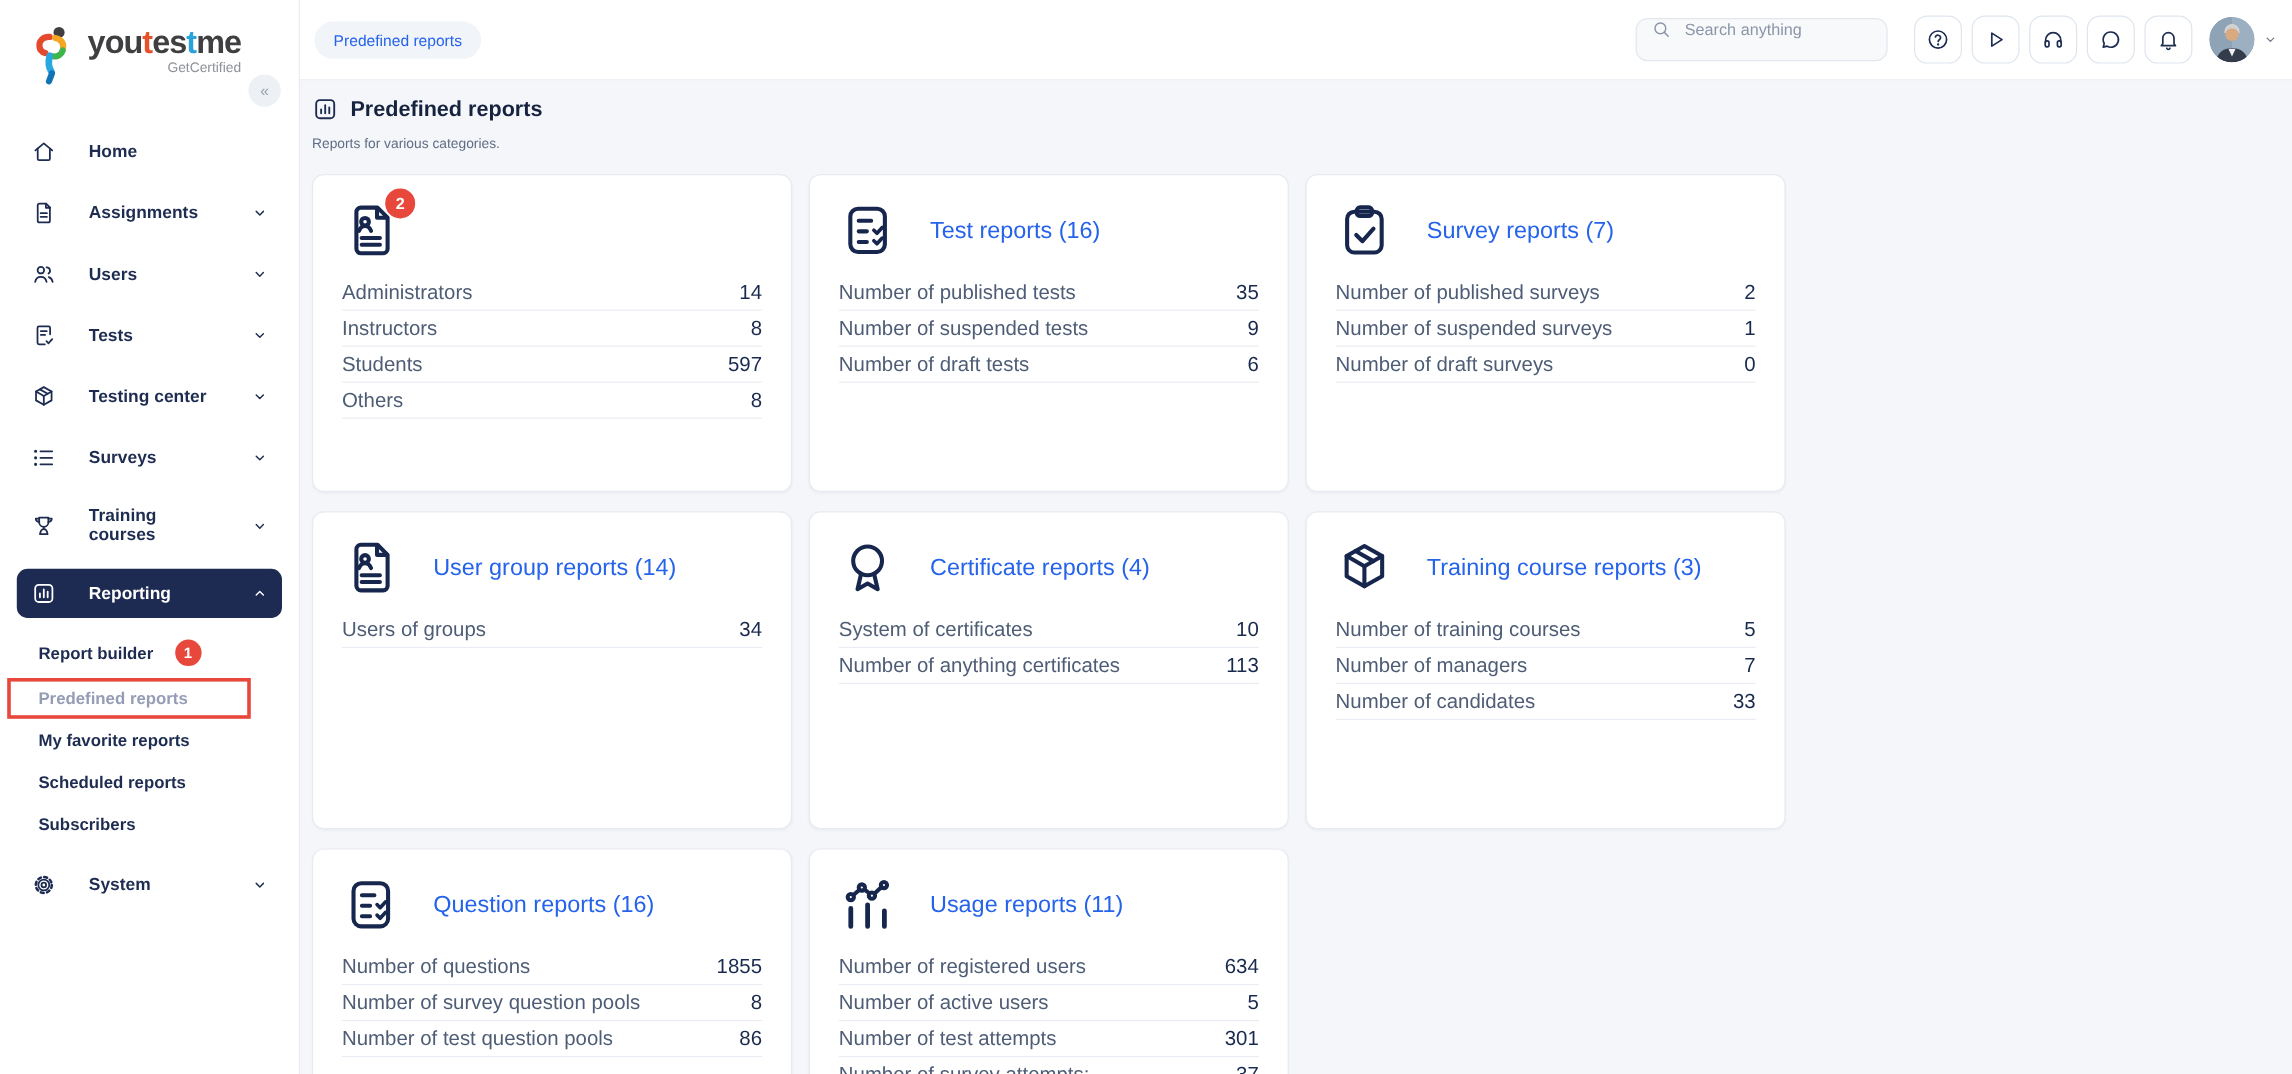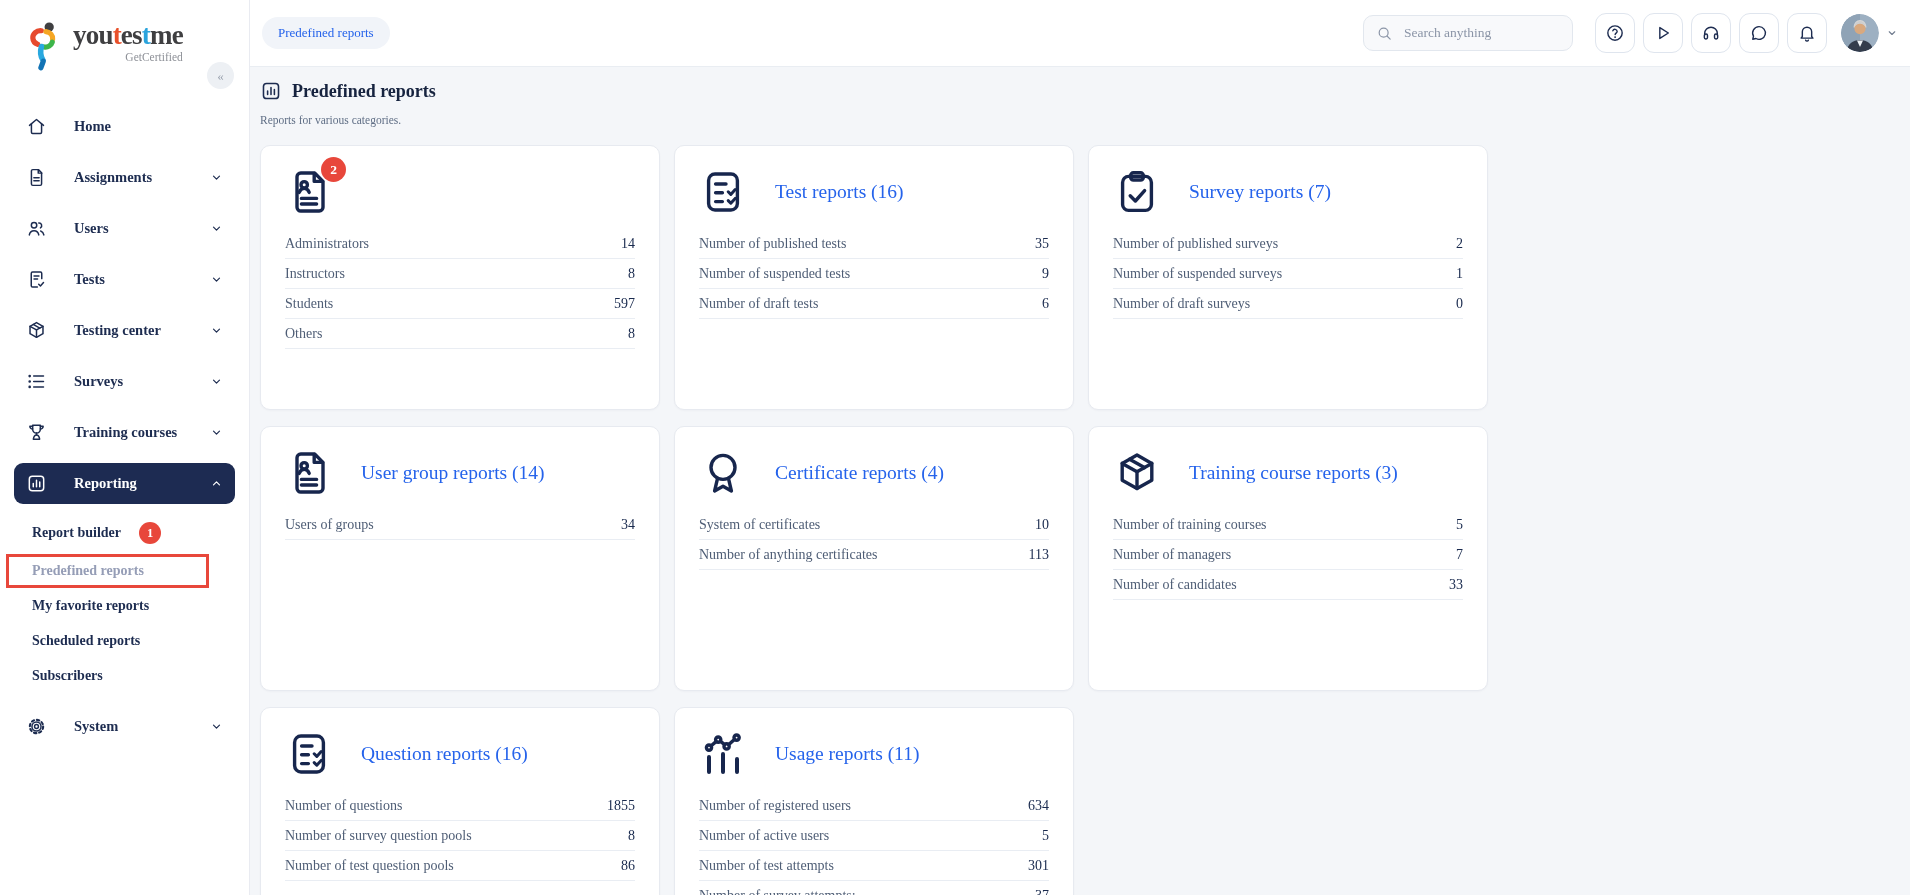--- a/index.html
+++ b/index.html
@@ -1,20 +1,20 @@
 <!DOCTYPE html>
 <html style="--blue: #2563eb; --navy: #1d2c50; --active: #1d2b52; --red: #e8473b; --bg: #f4f6f9;"><head>
 <meta charset="utf-8">
 <style>
   :root{
     --blue:#2563eb; --navy:#1d2c50; --active:#1d2b52; --red:#e8473b; --bg:#f4f6f9;
   }
   html,body{margin:0;padding:0}
   .app{position:relative;width:1910px;height:895px;overflow:hidden;background:var(--bg);
-       font-family:Liberation Serif, serif;color:var(--navy)}
+       font-family:Liberation Sans, sans-serif;color:var(--navy)}
   svg{display:block;width:100%;height:100%;fill:none;stroke:currentColor;stroke-width:1.7;stroke-linecap:round;stroke-linejoin:round}
 
   
   .sidebar{position:absolute;left:0;top:0;width:250px;height:895px;background:#fff;border-right:1px solid #e9ebf1;box-sizing:border-box;z-index:3}
   .logo{display:flex;align-items:flex-start;gap:9px;padding:20px 16px 0 27px}
   .logo-ic{width:37px;height:52px}
   .logo-txt{display:flex;flex-direction:column}
   .logo-word{font-size:27px;font-weight:bold;letter-spacing:-.8px;line-height:1.15;white-space:nowrap}
   .logo-tag{font-size:11.5px;color:#8d9097;text-align:right;margin-top:0}
   .collapse-btn{position:absolute;top:62px;right:15px;width:27px;height:27px;border:none;border-radius:50%;
@@ -30,21 +30,21 @@
   .num-badge{min-width:22px;height:22px;padding:0 2px;border-radius:50%;background:var(--red);color:#fff;
        font-size:12.5px;font-weight:bold;display:flex;align-items:center;justify-content:center;box-sizing:border-box}
   .subitem .num-badge{margin-left:18px}
   .item.sys{margin-top:14px}
 
   
   .topbar{position:absolute;left:250px;top:0;width:1660px;height:67px;background:#fff;border-bottom:1px solid #e9edf2;
        display:flex;align-items:center;padding:0 12px;box-sizing:border-box;z-index:2}
   .breadcrumb{background:#f1f4f9;color:var(--blue);font-size:13px;padding:8px 16px;border-radius:17px;cursor:pointer}
   .search{margin-left:auto;width:210px;height:36px;border:1px solid #e2e7ee;background:#f8f9fb;border-radius:10px;
-       display:flex;align-items:center;gap:9px;padding:0 12px;box-sizing:border-box}
+       display:flex;align-items:flex-start;gap:9px;padding:0 12px;box-sizing:border-box}
   .search-ic{width:17px;height:17px;color:#8b95a7;flex:none}
   .search input{border:none;background:transparent;outline:none;font-size:13.5px;color:#3c4a5f;width:100%;font-family:inherit}
   .search input::placeholder{color:#8b95a7}
   .topbar-actions{display:flex;margin-left:22px}
   .tb-btn{width:40px;height:40px;border:1px solid #dfe5ee;border-radius:11px;background:#fff;color:var(--navy);
        display:flex;align-items:center;justify-content:center;margin-left:8px;cursor:pointer;padding:0}
   .tb-btn:first-child{margin-left:0}
   .tb-ic{width:20px;height:20px}
   .avatar-btn{width:38px;height:38px;border-radius:50%;overflow:hidden;margin-left:14px;border:none;padding:0;background:none;cursor:pointer;flex:none}
   .av-chev{width:12px;height:12px;color:#707b8e;margin-left:7px;cursor:pointer}
@@ -57,21 +57,21 @@
   .page-sub{font-size:11.5px;color:#5f6e85;margin-top:12px}
   .grid{margin-top:19px;display:grid;grid-template-columns:repeat(3,400px);gap:16px 14px}
   .card{background:#fff;border:1px solid #e7eaf0;border-radius:10px;height:265px;padding:22px 24px;box-sizing:border-box;
        box-shadow:0 1px 2px rgba(20,30,60,.03)}
   .card-head{display:flex;align-items:center;gap:28px}
   .icon-wrap{position:relative;width:48px;height:48px;color:#17264d;flex:none}
   .card-badge{position:absolute;top:-11px;right:-13px;width:25px;height:25px;font-size:13.5px}
   .card-title{font-size:19.5px;color:var(--blue);text-decoration:none;cursor:pointer;white-space:nowrap}
   .card-title.annotated{border:3px solid var(--red);padding:6px 10px;margin:-9px 0 -9px -13px}
   .rows{margin-top:13px}
-  .row{display:flex;justify-content:space-between;align-items:center;height:29px;border-bottom:1px solid #e9edf3;font-size:14px}
+  .row{display:flex;justify-content:space-between;align-items:center;height:29px;border-bottom:1px solid #e9edf3;font-size:17px}
   .row-label{color:#4e5d75}
   .row-value{color:#192a4e}
 </style>
 </head>
 <body>
 
 <div class="app">
 
   <aside class="sidebar">
     <div class="logo">

